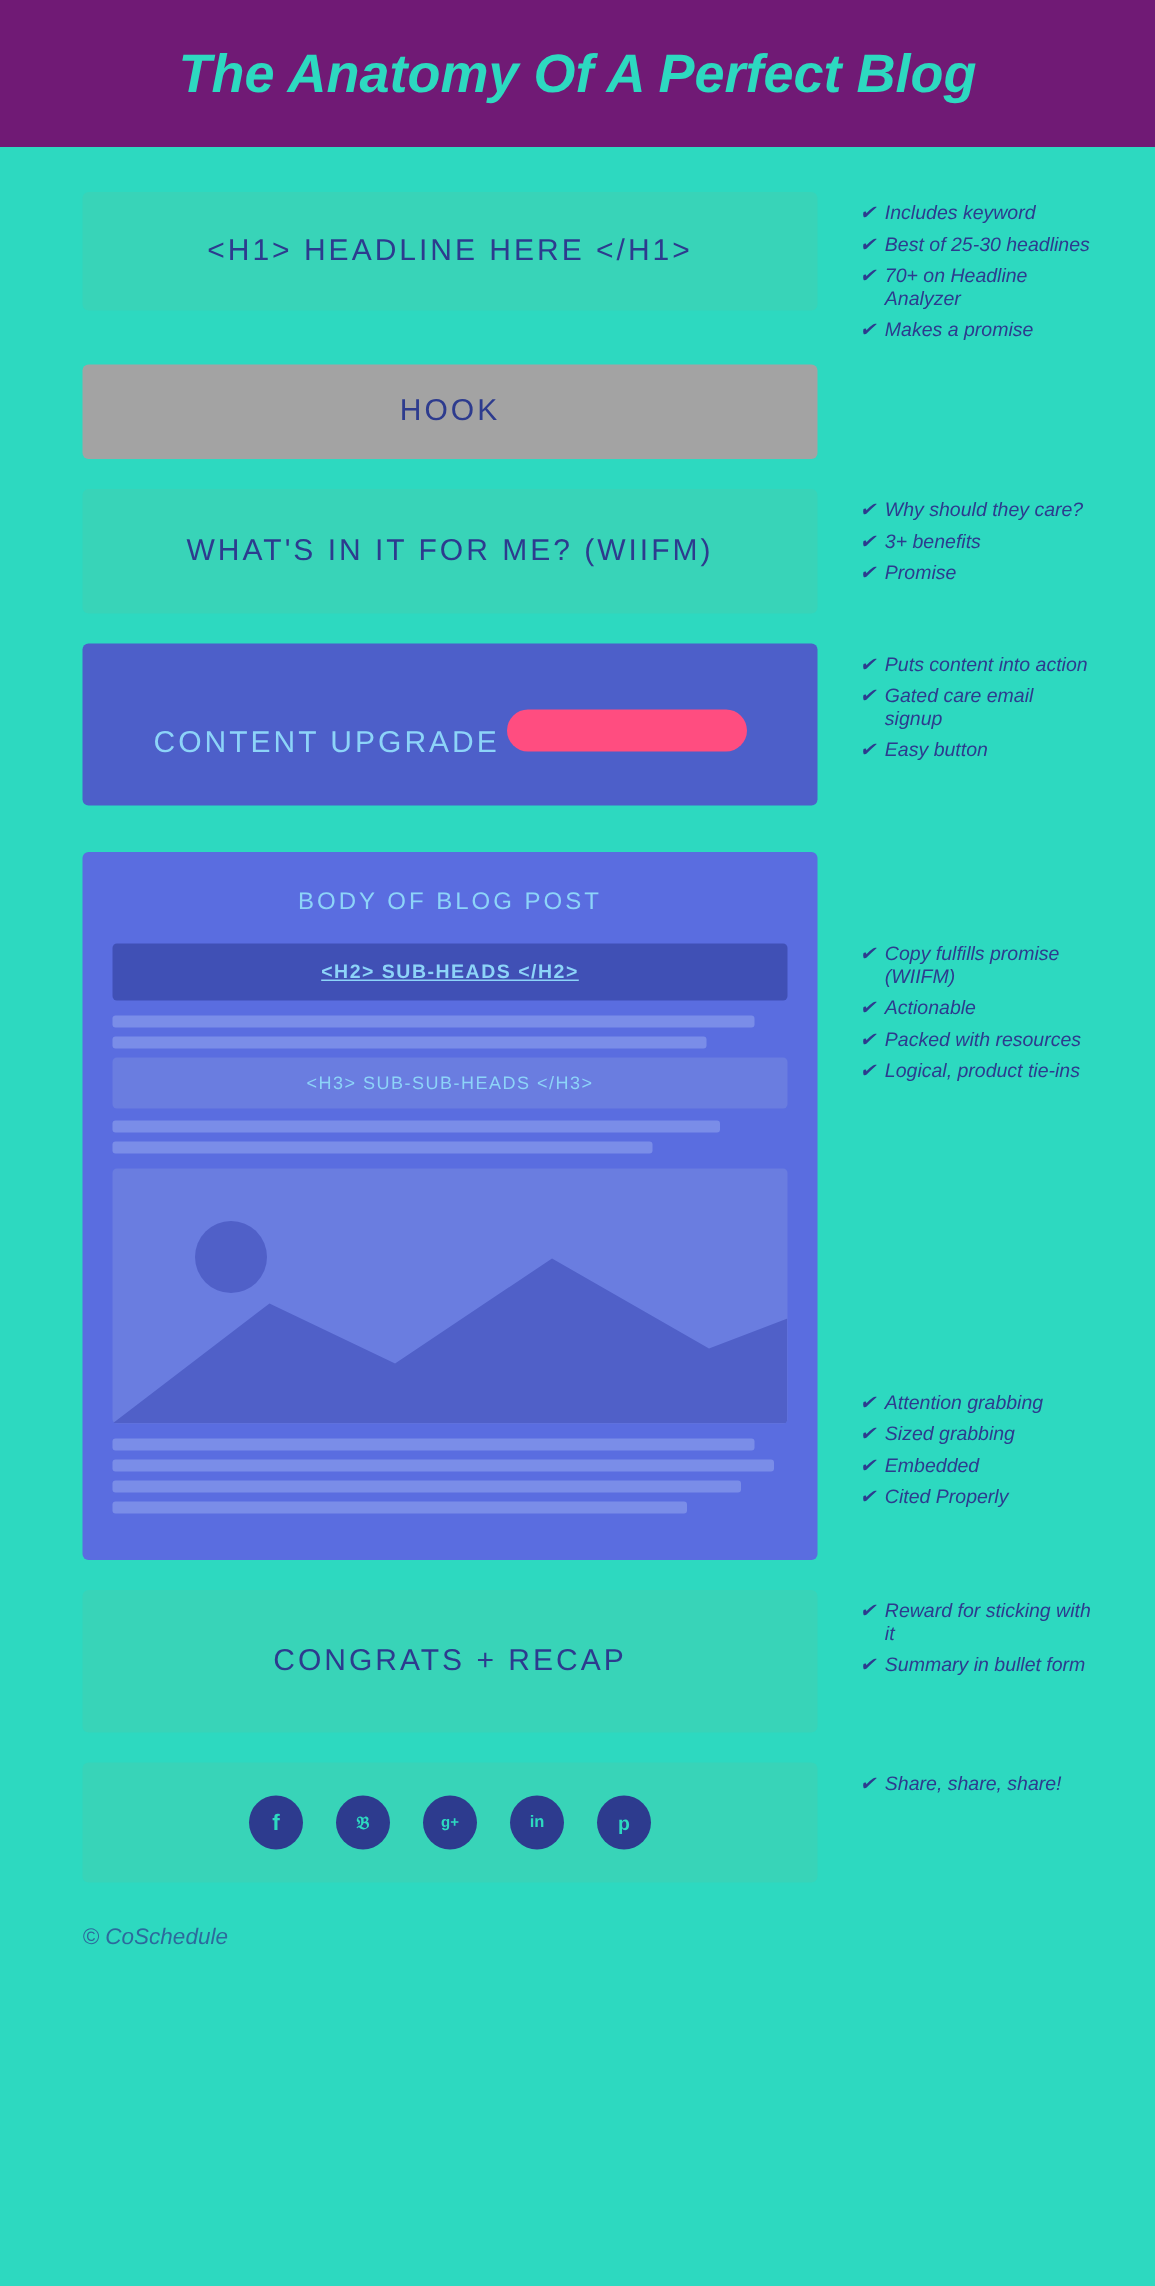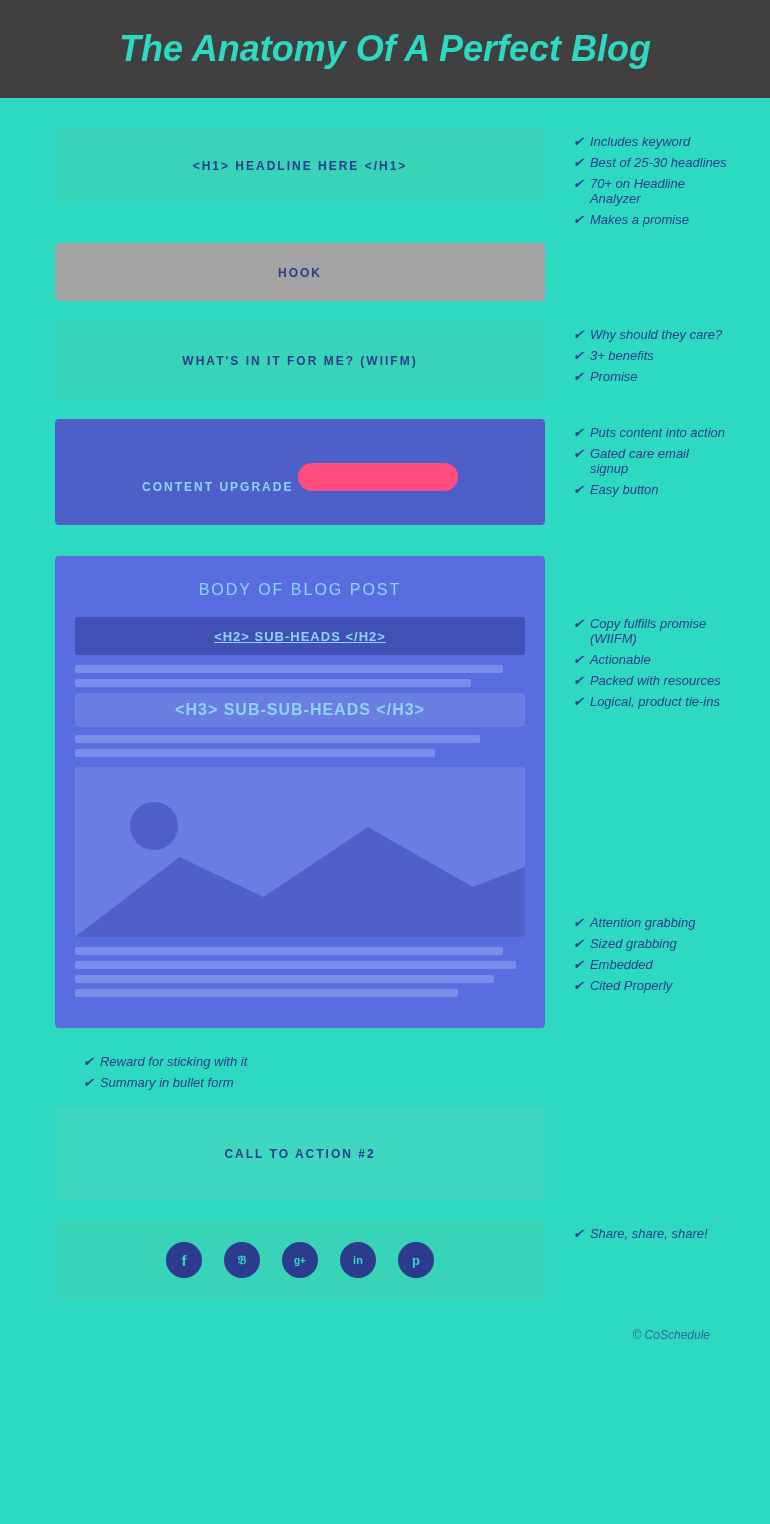--- a/index.html
+++ b/index.html
@@ -6,21 +6,21 @@
     body {
       width: 770px;
       min-height: 1524px;
       background-color: #2dd9c0;
       font-family: 'Arial', sans-serif;
       overflow-x: hidden;
     }
 
     
     .header {
-      background-color: #404040;
+      background-color: #701a75;
       text-align: center;
       padding: 28px 20px;
     }
     .header-title {
       color: #2dd9c0;
       font-size: 36px;
       font-weight: bold;
       font-style: italic;
     }
 
@@ -52,22 +52,22 @@
     .section-box {
       background-color: #38d4b8;
       border-radius: 4px;
       padding: 28px 20px;
       text-align: center;
       margin-bottom: 10px;
     }
 
     .section-title {
       color: #2d3b8e;
-      font-size: 12px;
-      font-weight: bold;
+      font-size: 20px;
+      font-weight: normal;
       letter-spacing: 2px;
     }
 
     .section-title.light {
       color: #8dd4f8;
     }
 
     
     .hook-box {
       background-color: #a3a3a3;
@@ -150,22 +150,22 @@
     .h3-bar {
       background-color: #6a7de0;
       border-radius: 3px;
       padding: 8px 15px;
       text-align: center;
       margin-bottom: 8px;
     }
 
     .h3-text {
       color: #8dd4f8;
-      font-size: 16px;
-      font-weight: bold;
+      font-size: 12px;
+      font-weight: normal;
       letter-spacing: 1px;
     }
 
     
     .image-placeholder {
       background-color: #6a7de0;
       border-radius: 3px;
       width: 100%;
       height: 170px;
       margin: 10px 0;
@@ -242,24 +242,24 @@
       align-items: center;
       justify-content: center;
       color: #2dd9c0;
       font-size: 15px;
       font-weight: bold;
       cursor: pointer;
     }
 
     
     .watermark {
-      text-align: right;
+      text-align: left;
       padding: 8px 20px 10px 0;
       color: #2d3b8e;
-      font-size: 12px;
+      font-size: 15px;
       font-style: italic;
       opacity: 0.7;
     }
   </style>
 </head>
 <body>
 
 <div class="header">
   <h1 class="header-title">The Anatomy Of A Perfect Blog</h1>
 </div>
@@ -421,42 +421,39 @@
           </li>
         <li>
             <span class="check">✔</span>
             <span>Cited Properly</span>
           </li>
       </ul>
     </div>
   </div>
 
   <div class="row">
+    <div class="left-col">
+      <div class="section-box" style="padding: 36px 20px;">
+        <span class="section-title">CONGRATS + RECAP</span>
+      </div>
+    </div>
     <div class="right-col">
       <ul class="checklist">
         <li>
             <span class="check">✔</span>
             <span>Reward for sticking with it</span>
           </li>
         <li>
             <span class="check">✔</span>
             <span>Summary in bullet form</span>
           </li>
       </ul>
     </div>
   </div>
 
-  <div class="row">
-    <div class="left-col">
-      <div class="section-box" style="padding: 38px 20px; background-color: #3ed8c0;">
-        <span class="section-title">CALL TO ACTION #2</span>
-      </div>
-    </div>
-    <div class="right-col"></div>
-  </div>
 
   <div class="row">
     <div class="left-col">
       <div class="social-box">
         <div class="social-icons">
           <div class="social-icon">f</div>
           <div class="social-icon" style="font-size:12px;">𝔅</div>
           <div class="social-icon" style="font-size:10px;">g+</div>
           <div class="social-icon" style="font-size:11px;">in</div>
           <div class="social-icon" style="font-size:13px;">p</div>

